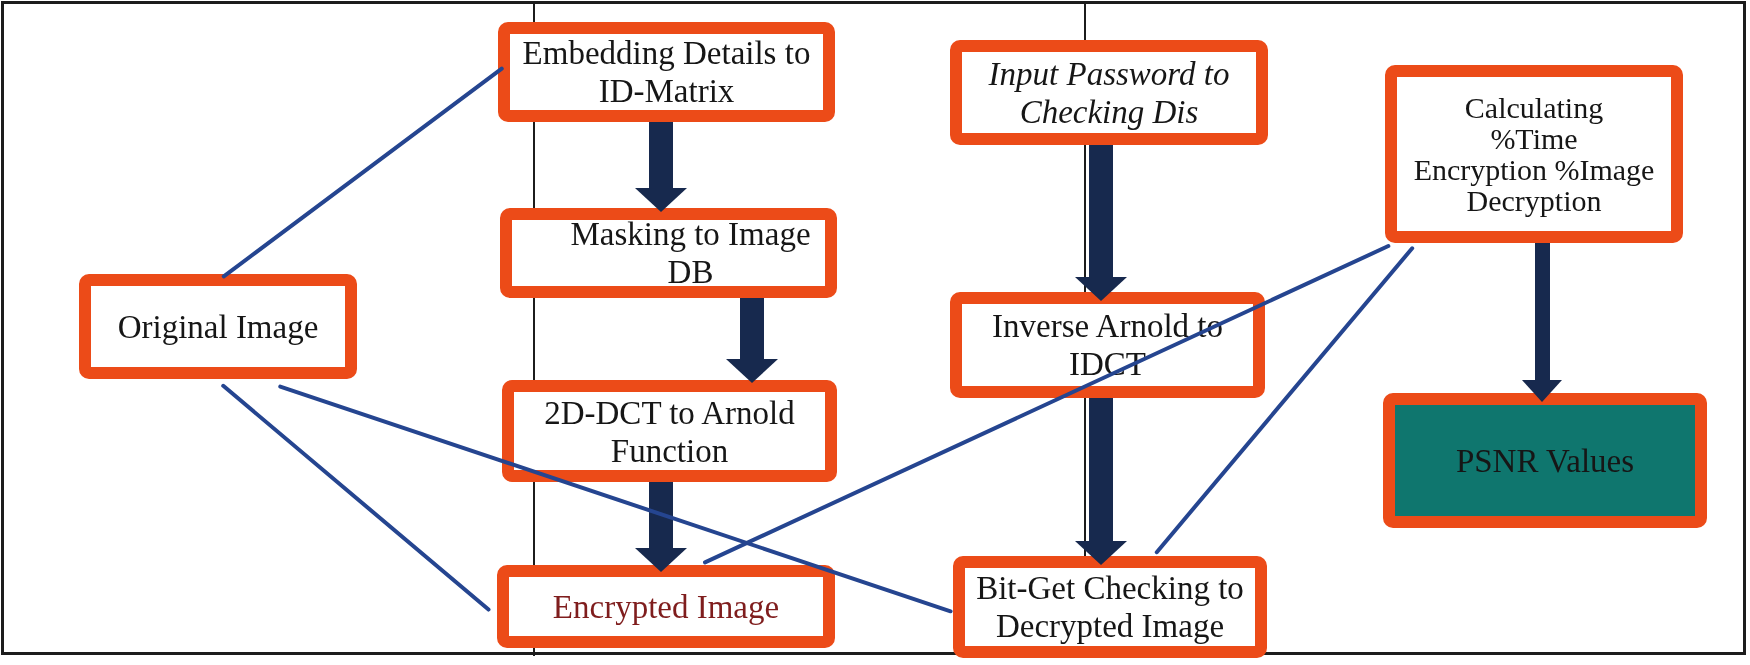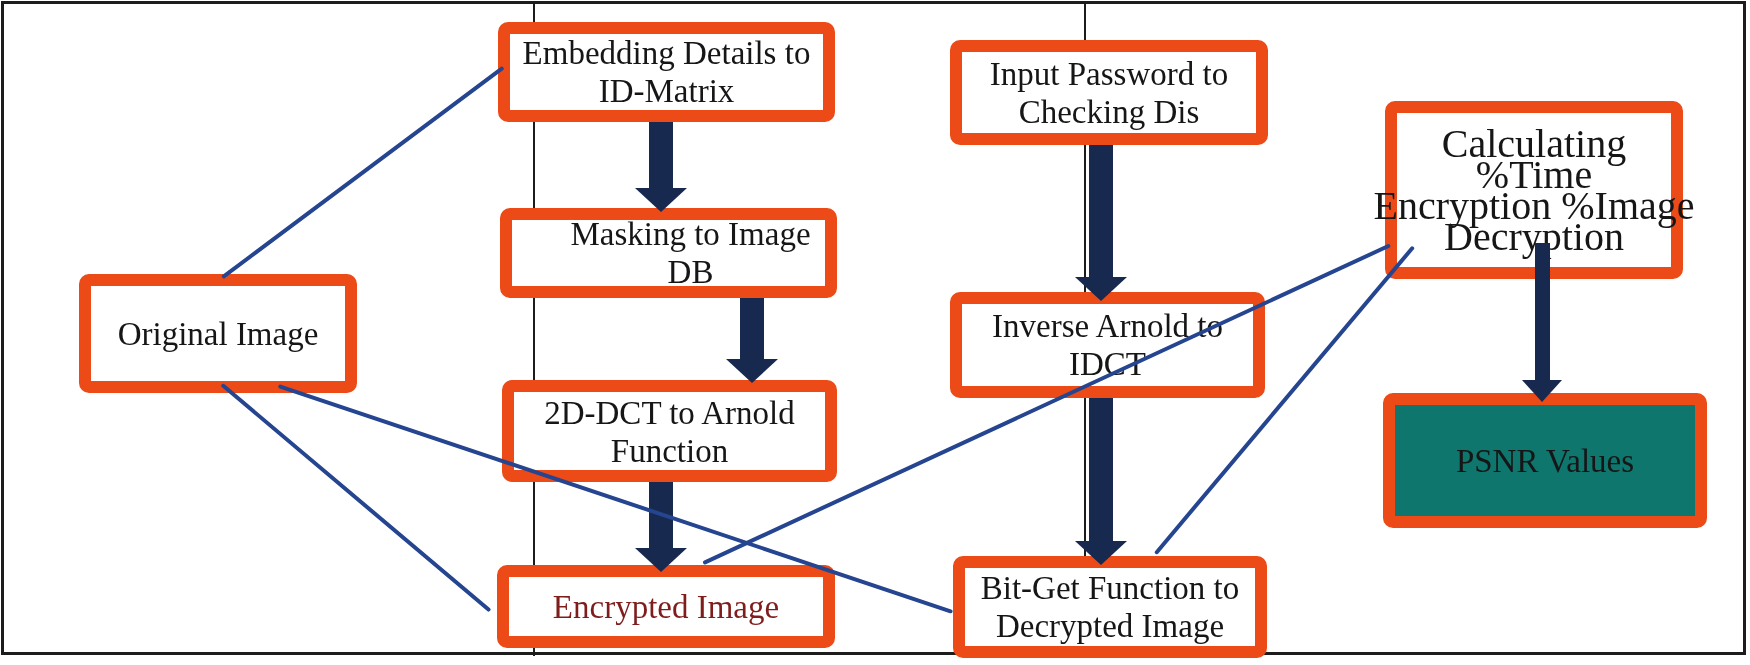--- a/index.html
+++ b/index.html
@@ -13,61 +13,61 @@
   }
   .divider {
     position:absolute; top:2px; width:2px; height:654px; z-index:1;
   }
   .box {
     position:absolute; box-sizing:border-box; border:12px solid #ec4b18;
     border-radius:10px; background:#ffffff; z-index:2;
     display:flex; flex-direction:column; align-items:center; justify-content:center;
     text-align:center; color:#161616; font-size:33px; line-height:38px;
   }
-  .box.lines-4 { font-size:40px; line-height:31px;margin-top:36px; }
+  .box.lines-4 { font-size:30px; line-height:31px; }
   .box-label { white-space:nowrap; }
   .arrow-shaft { position:absolute; z-index:3; }
   .arrow-head  { position:absolute; width:0; height:0; z-index:3; }
   .connector   { position:absolute; height:4px; transform-origin:0 0; z-index:4; border-radius:2px; }
 </style>
 </head>
 <body>
 
 <div id="canvas">
   <div class="frame"></div>
 <div class="divider" style="left: 533px; background: rgb(28, 28, 28);"></div>
     <div class="divider" style="left: 1084px; background: rgb(28, 28, 28);"></div>
-    <div class="box" style="left: 79px; top: 274px; width: 278px; height: 119px; border-color: rgb(236, 75, 24); background: rgb(255, 255, 255); color: rgb(22, 22, 22);">
+    <div class="box" style="left: 79px; top: 274px; width: 278px; height: 105px; border-color: rgb(236, 75, 24); background: rgb(255, 255, 255); color: rgb(22, 22, 22);">
       <div class="box-label">Original Image</div>
     </div>
     <div class="box" style="left: 498px; top: 22px; width: 337px; height: 100px; border-color: rgb(236, 75, 24); background: rgb(255, 255, 255); color: rgb(22, 22, 22);">
       <div class="box-label">Embedding Details to</div>
       <div class="box-label">ID-Matrix</div>
     </div>
     <div class="box" style="left: 500px; top: 208px; width: 337px; height: 90px; border-color: rgb(236, 75, 24); background: rgb(255, 255, 255); color: rgb(22, 22, 22); padding-left: 44px;">
       <div class="box-label">Masking to Image</div>
       <div class="box-label">DB</div>
     </div>
     <div class="box" style="left: 502px; top: 380px; width: 335px; height: 102px; border-color: rgb(236, 75, 24); background: rgb(255, 255, 255); color: rgb(22, 22, 22); justify-content: flex-end;">
       <div class="box-label">2D-DCT to Arnold</div>
       <div class="box-label">Function</div>
     </div>
     <div class="box" style="left: 497px; top: 565px; width: 338px; height: 83px; border-color: rgb(236, 75, 24); background: rgb(255, 255, 255); color: #7f1d1d;">
       <div class="box-label">Encrypted Image</div>
     </div>
-    <div class="box" style="left: 950px; top: 40px; width: 318px; height: 105px; border-color: rgb(236, 75, 24); background: rgb(255, 255, 255); color: rgb(22, 22, 22);">
+    <div class="box" style="left: 950px; top: 40px; width: 318px; height: 105px; border-color: rgb(236, 75, 24); background: rgb(255, 255, 255); color: rgb(22, 22, 22); font-style: italic;">
       <div class="box-label">Input Password to</div>
       <div class="box-label">Checking Dis</div>
     </div>
     <div class="box" style="left: 950px; top: 292px; width: 315px; height: 106px; border-color: rgb(236, 75, 24); background: rgb(255, 255, 255); color: rgb(22, 22, 22);">
       <div class="box-label">Inverse Arnold to</div>
       <div class="box-label">IDCT</div>
     </div>
     <div class="box" style="left: 953px; top: 556px; width: 314px; height: 102px; border-color: rgb(236, 75, 24); background: rgb(255, 255, 255); color: rgb(22, 22, 22);">
-      <div class="box-label">Bit-Get Function to</div>
+      <div class="box-label">Bit-Get Checking to</div>
       <div class="box-label">Decrypted Image</div>
     </div>
     <div class="box lines-4" style="left: 1385px; top: 65px; width: 298px; height: 178px; border-color: rgb(236, 75, 24); background: rgb(255, 255, 255); color: rgb(22, 22, 22);">
       <div class="box-label">Calculating</div>
       <div class="box-label">%Time</div>
       <div class="box-label">Encryption %Image</div>
       <div class="box-label">Decryption</div>
     </div>
     <div class="box" style="left: 1383px; top: 393px; width: 324px; height: 135px; border-color: rgb(236, 75, 24); background: #0f766e; color: rgb(22, 22, 22); text-align: right;">
       <div class="box-label">PSNR Values</div>

